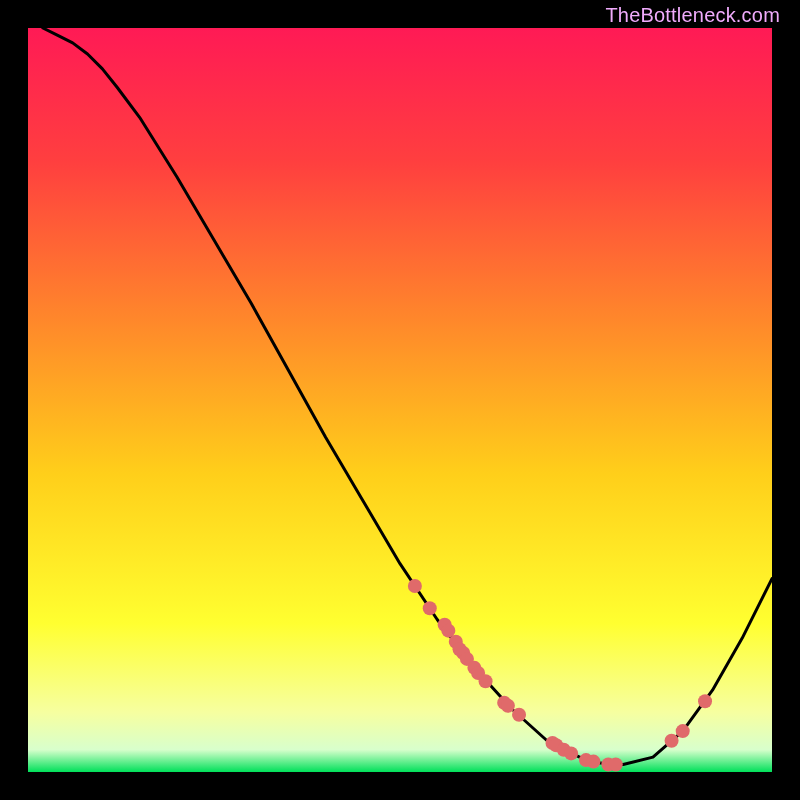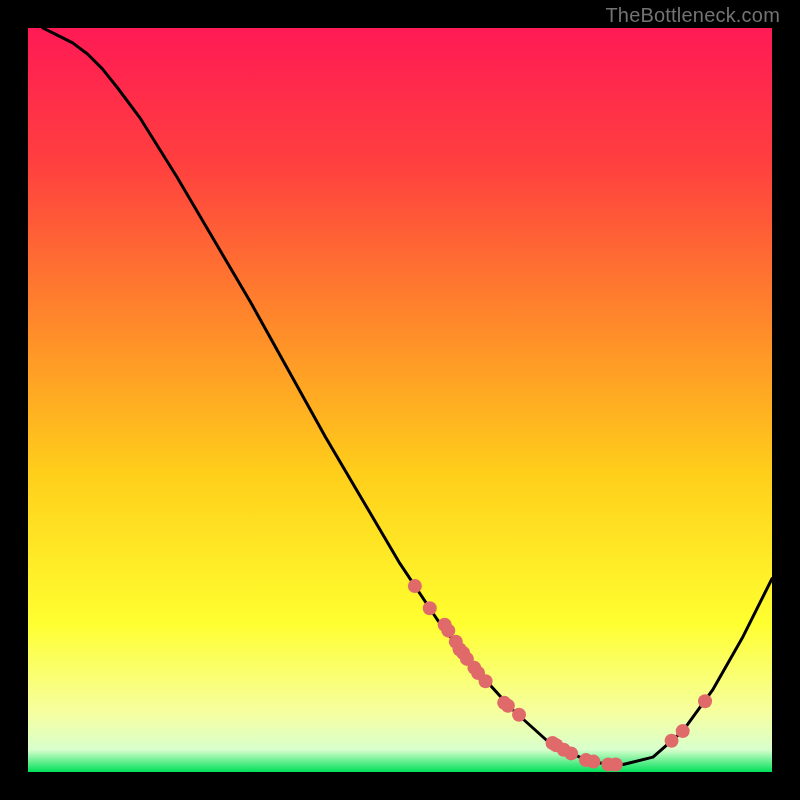--- a/index.html
+++ b/index.html
@@ -14,21 +14,21 @@
   .outer {
     position: relative;
     width: 800px;
     height: 800px;
     background: #000;
   }
   .watermark {
     position: absolute;
     top: 4px;
     right: 20px;
-    color: #737373;
+    color: #f0abfc;
     font-size: 20px;
     font-weight: 500;
     letter-spacing: 0.2px;
     z-index: 10;
   }
   .plot-wrap {
     position: absolute;
     left: 28px;
     top: 28px;
     width: 744px;

